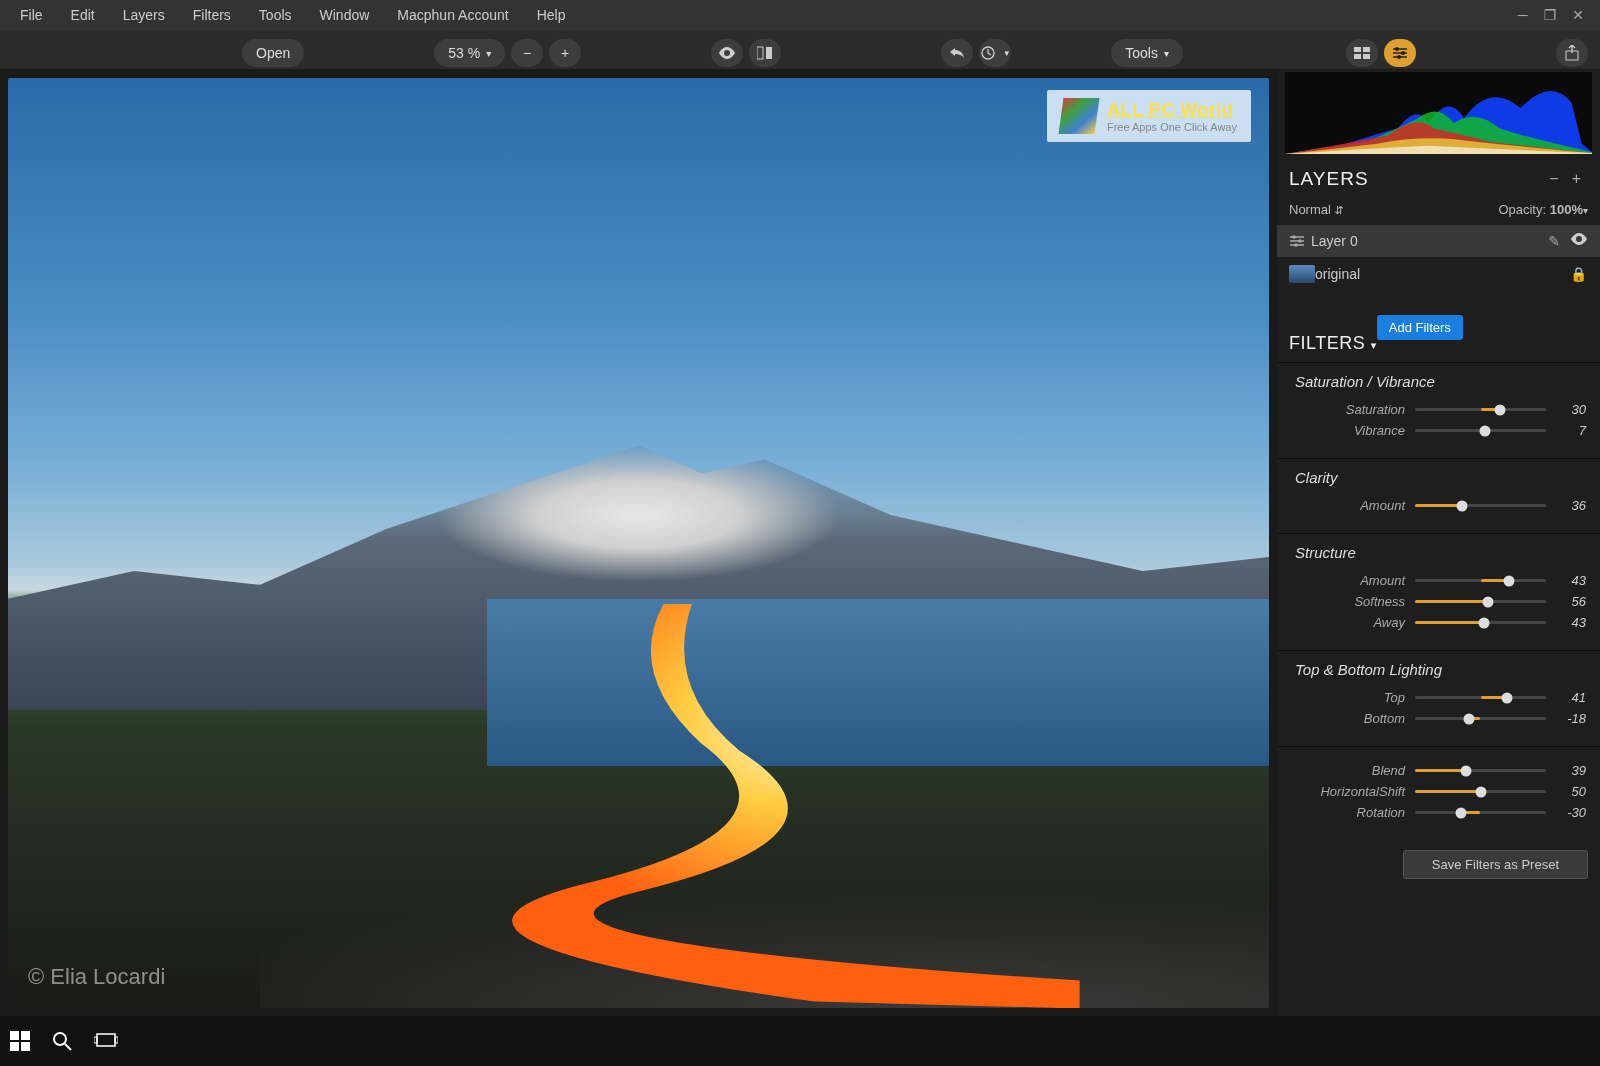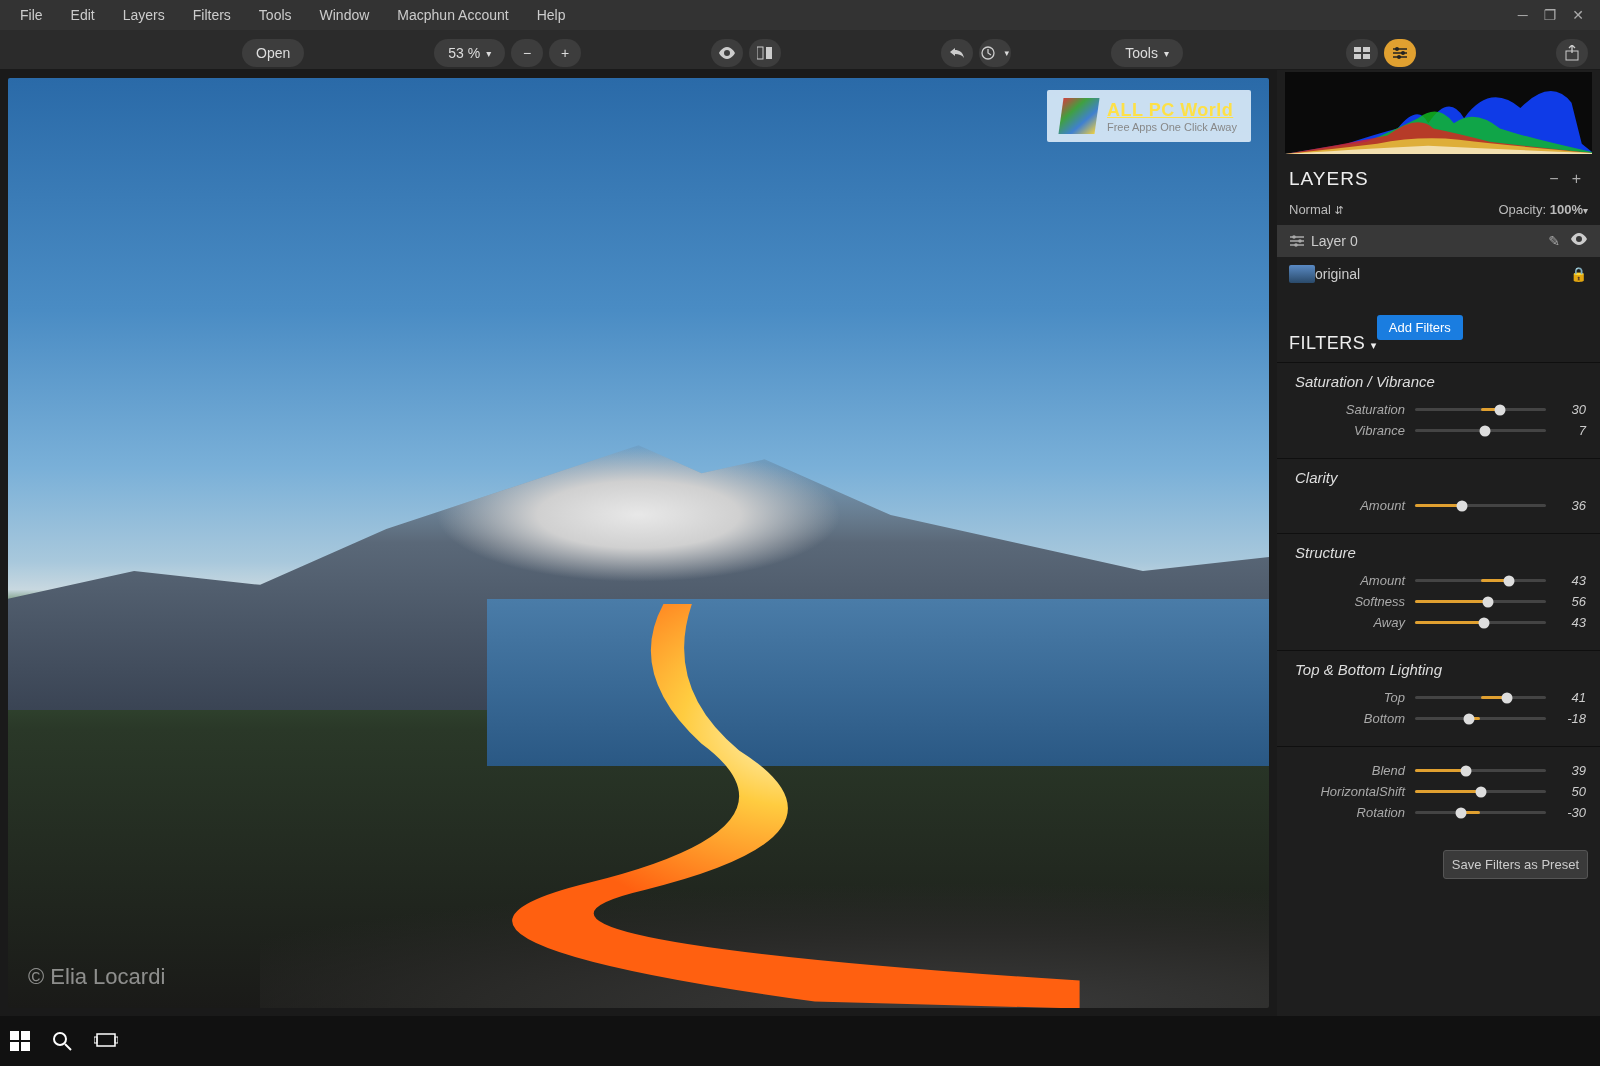--- a/index.html
+++ b/index.html
@@ -65,21 +65,21 @@
 .fgroup { padding: 10px 14px 14px 18px; border-top: 1px solid #0f0f0f; font-style: italic; }
 .fgroup .gname { font-size: 15px; color: #ddd; margin-bottom: 12px; }
 .srow { display: flex; align-items: center; gap: 10px; margin: 6px 0; font-size: 13px; }
 .srow .slabel { width: 110px; text-align: right; color: #aaa; }
 .srow .strack { flex: 1; height: 3px; background: #444; position: relative; border-radius: 2px; cursor: pointer; }
 .srow .sfill { position: absolute; left: 0; top: 0; bottom: 0; background: #e0a030; border-radius: 2px; }
 .srow .sknob { position: absolute; top: 50%; width: 11px; height: 11px; background: #ddd; border-radius: 50%; transform: translate(-50%,-50%); }
 .srow .sval { width: 30px; text-align: right; color: #ccc; }
 
 .save-preset { margin: 10px 12px; align-self: flex-end; }
-.save-preset button { background: #3a3a3a; border: 1px solid #555; color: #ccc; padding: 6px 8px; border-radius: 3px; font-size: 13px; cursor: pointer; }
+.save-preset button { background: #3a3a3a; border: 1px solid #555; color: #ccc; padding: 6px 28px; border-radius: 3px; font-size: 13px; cursor: pointer; }
 
 .taskbar { position: absolute; left: 0; right: 0; bottom: 0; height: 50px; background: #111; display: flex; align-items: center; padding: 0 10px; gap: 22px; color: #fff; }
 .taskbar .tb { font-size: 20px; cursor: pointer; }
 
 svg { display: block; }
 </style>
 </head>
 <body>
 
 <div class="app">

